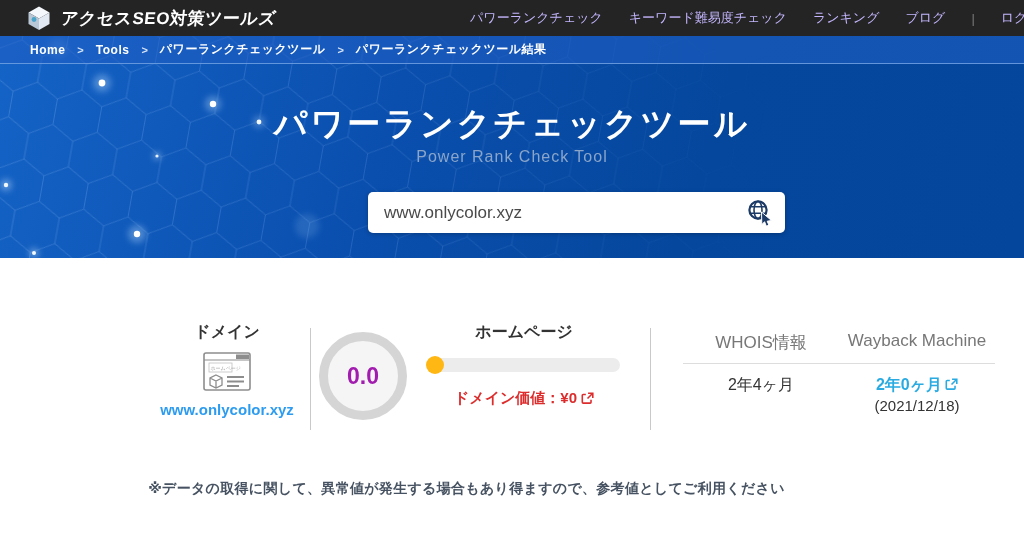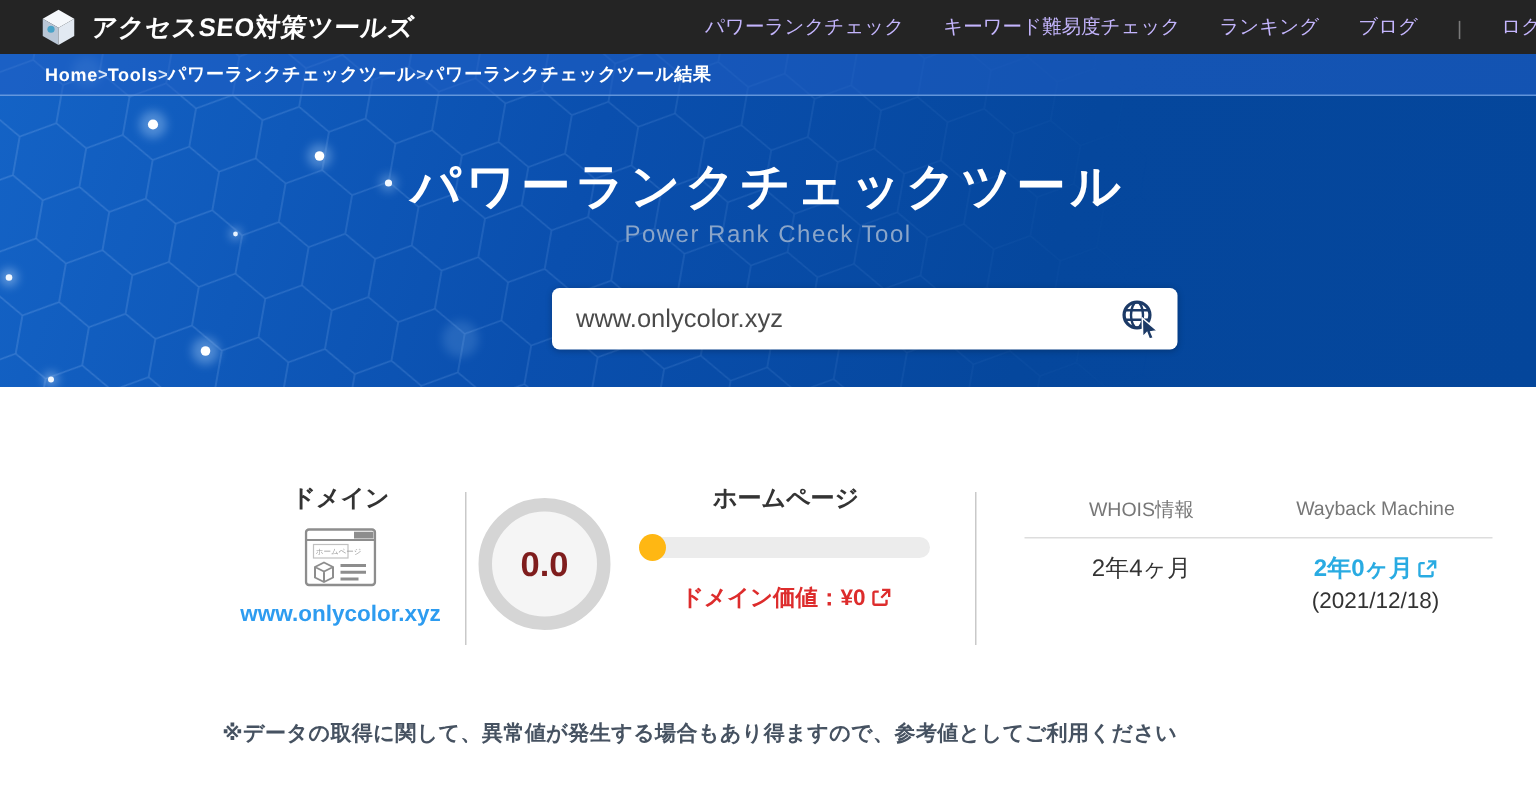--- a/index.html
+++ b/index.html
@@ -17,21 +17,21 @@
   .nav { display:flex; align-items:center; gap:26px; margin-right:-30px; }
   .nav-item { color:#c4b5fd; font-size:13px; white-space:nowrap; cursor:pointer; }
   .nav-sep { color:#7a7a7a; font-size:13px; }
 
   
   .bluezone { position:absolute; top:36px; left:0; width:1024px; height:222px;
     background:linear-gradient(108deg,#1463c6 0%,#0a4fae 38%,#05479d 68%,#04469b 100%); }
   .bz-svg { position:absolute; top:0; left:0; }
   .breadcrumb { position:absolute; top:0; left:0; width:1024px; height:28px;
     background:rgba(32,95,197,.55); border-bottom:1px solid rgba(118,165,228,.8);
-    display:flex; align-items:center; padding-left:30px; z-index:2; }
+    display:flex; align-items:center; padding-left:30px; gap:12px; z-index:2; }
   .bc-item { color:#fff; font-size:12px; font-weight:bold; letter-spacing:.5px; cursor:pointer; }
   .bc-sep { color:#d6e4f8; font-size:11px; font-weight:bold; }
   .hero-title { position:absolute; top:66px; left:0; width:100%; text-align:center;
     color:#fff; font-size:33px; font-weight:bold; letter-spacing:3px; z-index:2; }
   .hero-subtitle { position:absolute; top:112px; left:0; width:100%; text-align:center;
     color:#8aa5c9; font-size:16px; letter-spacing:1px; z-index:2; }
   .searchbox { position:absolute; top:156px; left:368px; width:417px; height:41px;
     background:#fff; border-radius:5px; box-shadow:0 1px 4px rgba(0,0,0,.25);
     display:flex; align-items:center; padding:0 11px 0 16px; z-index:2; }
   .searchbox input { flex:1; border:none; outline:none; font-size:17px; color:#4a4a4a;
@@ -44,32 +44,32 @@
   .vdiv { position:absolute; top:70px; height:102px; width:1px; background:#c9c9c9; }
   .vdiv-1 { left:310px; } .vdiv-2 { left:650px; }
   .sec-heading { font-size:16px; font-weight:bold; color:#333; }
 
   .col-domain { position:absolute; left:152px; top:64px; width:150px;
     display:flex; flex-direction:column; align-items:center; gap:9px; }
   .domain-link { font-size:15px; font-weight:bold; color:#2d9cf0; text-decoration:none; }
 
   .gauge { position:absolute; left:319px; top:74px; width:88px; height:88px; border-radius:50%;
     background:#f5f5f5; border:9px solid #d5d5d5; display:flex; align-items:center; justify-content:center; }
-  .gauge-score { font-size:23px; font-weight:bold; color:#7f1d1d; }
+  .gauge-score { font-size:23px; font-weight:bold; color:#a21caf; }
 
   .pr-block { position:absolute; left:428px; top:64px; width:192px; text-align:center; }
   .pr-bar { position:relative; margin-top:15px; height:14px; background:#ececec; border-radius:7px; }
   .pr-knob { position:absolute; left:-2px; top:-2px; width:18px; height:18px; border-radius:50%;
     background:#ffb713; }
   .pr-value { margin-top:17px; font-size:15px; font-weight:bold; color:#dd2c2c;
     display:inline-flex; align-items:center; gap:4px; cursor:pointer; }
 
   .col-age { position:absolute; left:683px; top:62px; width:312px; text-align:center; }
   .age-sub { display:flex; margin-top:11px; }
-  .age-sub > div { width:50%; font-size:13px; color:#777; }
+  .age-sub > div { width:50%; font-size:17px; color:#777; }
   .age-hr { border:none; border-top:1px solid #ddd; margin-top:9px; }
   .age-vals { display:flex; margin-top:10px; }
   .age-vals > div { width:50%; line-height:1.35; }
   .age-dur { font-size:16px; color:#333; }
   .age-dur-link { font-size:16px; color:#29abe2; font-weight:bold;
     display:inline-flex; align-items:center; gap:3px; cursor:pointer; }
   .age-date { font-size:15px; color:#333; }
 
   .note { position:absolute; top:222px; left:0; width:100%; text-align:center;
     font-size:14px; font-weight:bold; color:#46526100; color:#465261; letter-spacing:.3px; }

